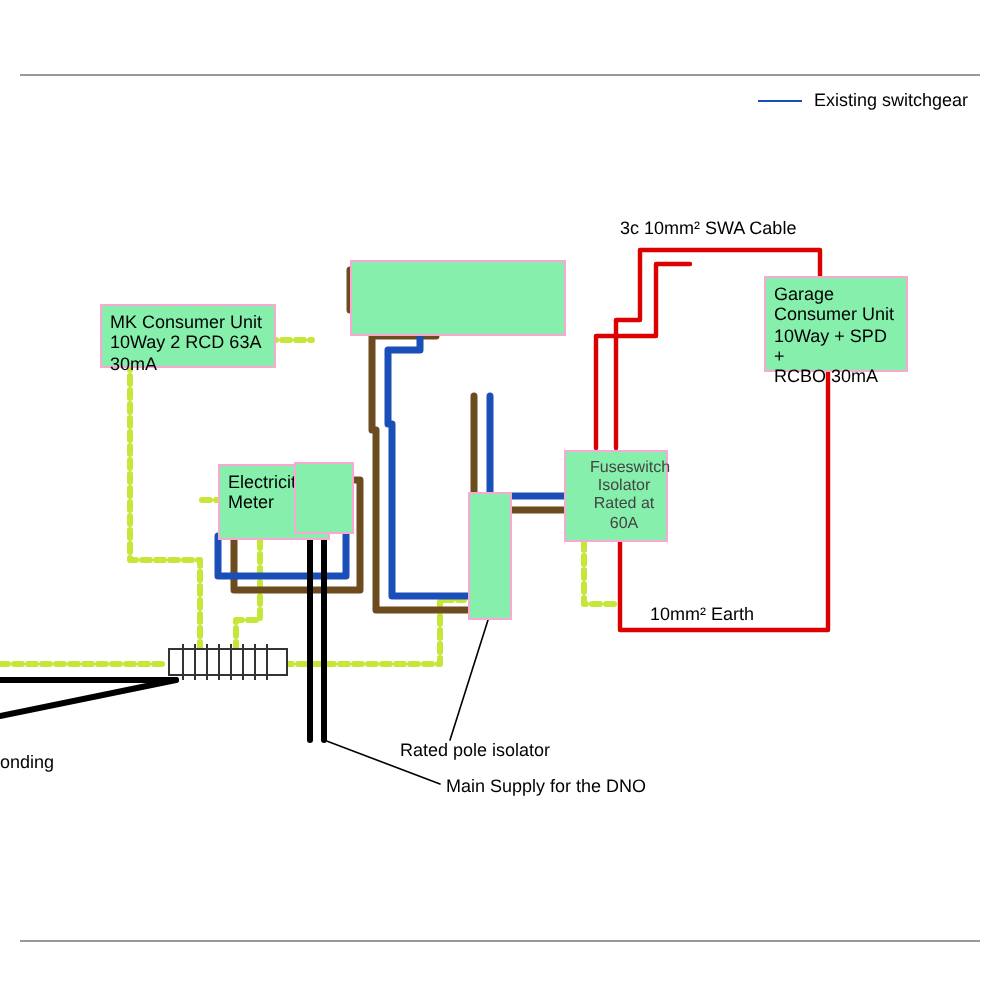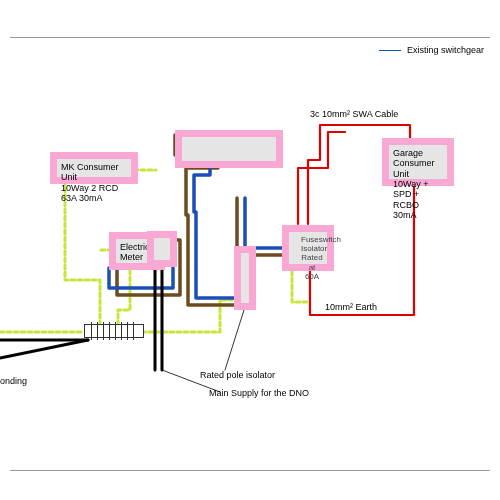--- a/index.html
+++ b/index.html
@@ -1,19 +1,19 @@
 <!DOCTYPE html>
 <html><head>
 <meta charset="utf-8">
 <style>
   body { margin:0; font-family:Arial,Helvetica,sans-serif; font-size:9px; background:#fff; color:#000; }
   .page { position:relative; width:500px; height:500px; }
   .border-line { position:absolute; left:10px; right:10px; top:37px; height:1px; background:#999; }
   .border-line.bottom { top:470px; }
-  .box { position:absolute; border:7px solid #f9a8d4; background:#e5e5e5; padding:3px 4px; box-sizing:border-box; line-height:1.15; z-index:10; }
+  .box { position:absolute; border:1px solid #f9a8d4; background:#86efac; padding:3px 4px; box-sizing:border-box; line-height:1.15; z-index:10; }
   .label { position:absolute; white-space:nowrap; z-index:12; font-size:9px; }
   .small { font-size:8px;padding-left:12px; }
   svg.wires { position:absolute; left:0; top:0; width:500px; height:500px; pointer-events:none; }
   path,line,polyline { fill:none; stroke-linecap:round; stroke-linejoin:round; }
   .w-brown { stroke:#6c4b1f; stroke-width:3.5; }
   .w-blue { stroke:#1a4fb8; stroke-width:3.5; }
   .w-red { stroke:#d00; stroke-width:2.2; }
   .w-black { stroke:#000; stroke-width:3; }
   .w-earth { stroke:#c6e63a; stroke-width:3; stroke-dasharray:4 3; }
   .leg-row { display:flex; align-items:center; gap:6px; margin-bottom:2px; }
@@ -108,15 +108,15 @@
       <div class="pin" style="left:24px;"></div>
     <div class="pin" style="left:30px;"></div>
       <div class="pin" style="left:36px;"></div>
     <div class="pin" style="left:42px;"></div>
       <div class="pin" style="left:48px;"></div>
   </div>
 
   <div class="label" style="left:310px; top:109px;">3c 10mm² SWA Cable</div>
   <div class="label" style="left:325px; top:302px;">10mm² Earth</div>
   <div class="label" style="left:200px; top:370px;">Rated pole isolator</div>
-  <div class="label" style="left:209px; top:388px;">Main Supply for the DNO</div>
+  <div class="label" style="left:223px; top:388px;">Main Supply for the DNO</div>
   <div class="label" style="left:0px; top:376px;">onding</div>
 </div>
 
 </body></html>

